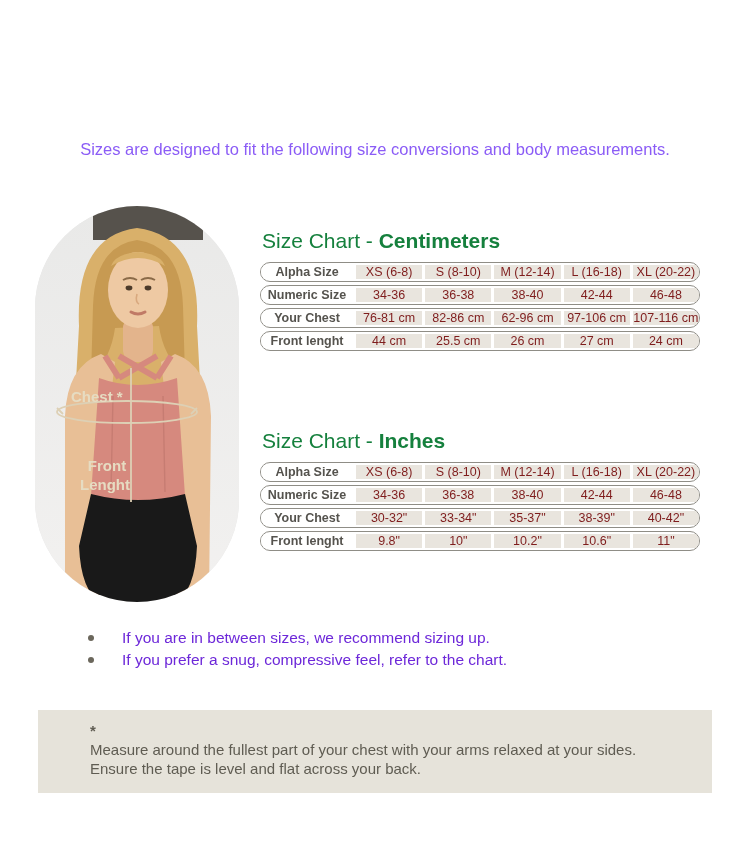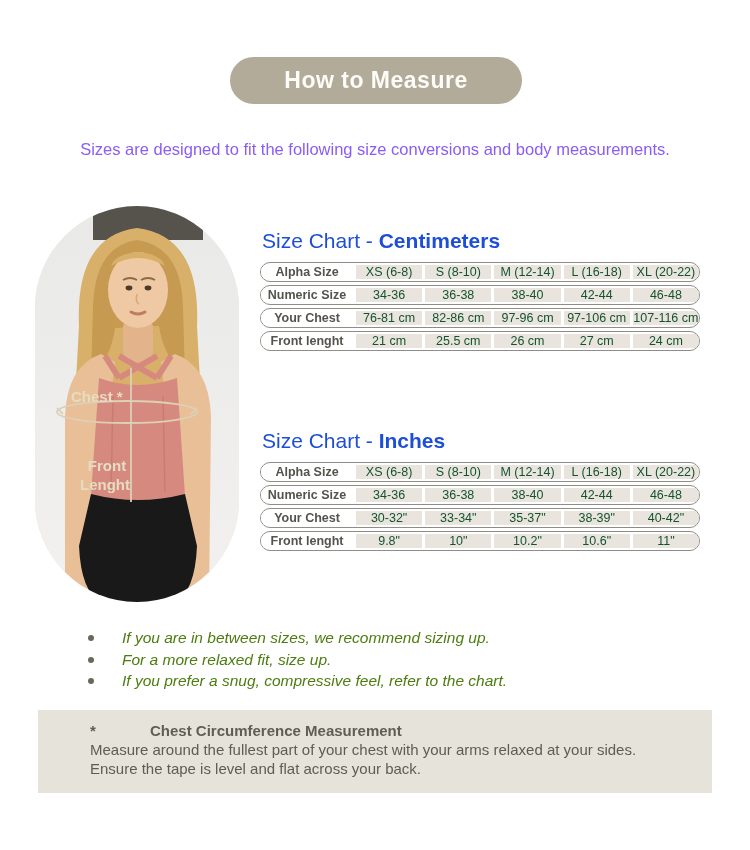--- a/index.html
+++ b/index.html
@@ -26,21 +26,21 @@
   }
 
   
   .capsule {
     position:absolute; left:35px; top:206px; width:204px; height:396px;
     border-radius:102px; overflow:hidden; background:#e5e5e5;
   }
   .capsule svg { display:block; }
 
   
-  .sec-title { position:absolute; left:262px; font-size:21px; color:#1d4ed8; }
+  .sec-title { position:absolute; left:262px; font-size:21px; color:#15803d; }
   .sec-title b { font-weight:bold; }
   .sec-title.cm { top:229px; }
   .sec-title.in { top:429px; }
 
   
   .sizetable { position:absolute; left:260px; width:440px; }
   .sizetable.cm { top:262px; }
   .sizetable.in { top:462px; }
   .trow {
     display:flex; align-items:center; height:20px; margin-bottom:3px;
@@ -48,28 +48,28 @@
     overflow:hidden;
   }
   .tlabel {
     width:92px; flex:0 0 92px; background:#ffffff;
     display:flex; align-items:center; justify-content:center;
     font-size:12.5px; font-weight:bold; color:#55534e;
   }
   .tcell {
     flex:1 1 0; margin-left:3px; background:#e9e5de;
     display:flex; align-items:center; justify-content:center;
-    font-size:12.5px; color:#14532d; white-space:nowrap;
+    font-size:12.5px; color:#7f1d1d; white-space:nowrap;
   }
 
   
   .notes { position:absolute; left:88px; top:630px; list-style:none; }
   .notes li {
     position:relative; padding-left:34px; margin-bottom:6px;
-    font-size:15.5px; color:#4d7c0f; line-height:15.5px;font-style:italic;
+    font-size:15.5px; color:#6d28d9; line-height:15.5px;
   }
   .notes li .dot {
     position:absolute; left:0; top:5px; width:6px; height:6px;
     border-radius:50%; background:#6b675c;
   }
 
   
   .footnote {
     position:absolute; left:38px; top:710px; width:674px; height:83px;
     background:#e6e3da; padding:11px 20px 0 52px;
@@ -77,23 +77,20 @@
   }
   .footnote .titleline { display:flex; }
   .footnote .star { width:60px; font-weight:bold; }
   .footnote .ftitle { font-weight:bold; color:#605d53; }
 </style>
 </head>
 <body>
 
 <div class="page">
 
-  <div class="badge">
-    <span>How to Measure</span>
-  </div>
 
   <div class="intro">Sizes are designed to fit the following size conversions and body measurements.</div>
 
   <div class="capsule">
     <svg width="204" height="396" viewBox="0 0 204 396">
       <defs>
         <linearGradient id="bgGrad" x1="0" y1="0" x2="0" y2="1">
           <stop offset="0" stop-color="#e9e9e8"></stop>
           <stop offset="1" stop-color="#f2f1f0"></stop>
         </linearGradient>
@@ -149,27 +146,27 @@
         <div class="tcell">34-36</div>
         <div class="tcell">36-38</div>
         <div class="tcell">38-40</div>
         <div class="tcell">42-44</div>
         <div class="tcell">46-48</div>
       </div>
       <div class="trow">
         <div class="tlabel">Your Chest</div>
         <div class="tcell">76-81 cm</div>
         <div class="tcell">82-86 cm</div>
-        <div class="tcell">97-96 cm</div>
+        <div class="tcell">62-96 cm</div>
         <div class="tcell">97-106 cm</div>
         <div class="tcell">107-116 cm</div>
       </div>
       <div class="trow">
         <div class="tlabel">Front lenght</div>
-        <div class="tcell">21 cm</div>
+        <div class="tcell">44 cm</div>
         <div class="tcell">25.5 cm</div>
         <div class="tcell">26 cm</div>
         <div class="tcell">27 cm</div>
         <div class="tcell">24 cm</div>
       </div>
     </div>
 
   <div class="sec-title in"><span>Size Chart - </span><b>Inches</b></div>
   <div class="sizetable in">
       <div class="trow">
@@ -201,26 +198,24 @@
         <div class="tcell">9.8"</div>
         <div class="tcell">10"</div>
         <div class="tcell">10.2"</div>
         <div class="tcell">10.6"</div>
         <div class="tcell">11"</div>
       </div>
     </div>
 
   <ul class="notes">
     <li><span class="dot"></span><span>If you are in between sizes, we recommend sizing up.</span></li>
-    <li><span class="dot"></span><span>For a more relaxed fit, size up.</span></li>
     <li><span class="dot"></span><span>If you prefer a snug, compressive feel, refer to the chart.</span></li>
   </ul>
 
   <div class="footnote">
     <div class="titleline">
       <span class="star">*</span>
-      <span class="ftitle">Chest Circumference Measurement</span>
     </div>
     <div>Measure around the fullest part of your chest with your arms relaxed at your sides.</div>
     <div>Ensure the tape is level and flat across your back.</div>
   </div>
 
 </div>
 
 </body></html>

